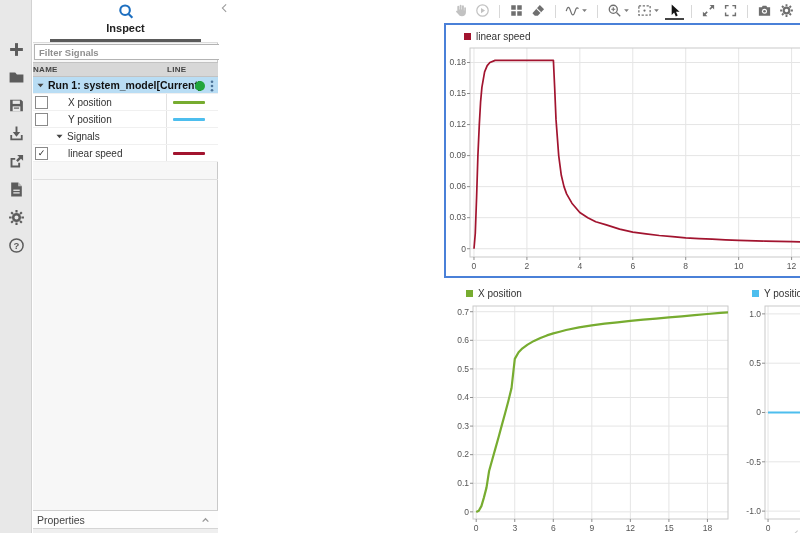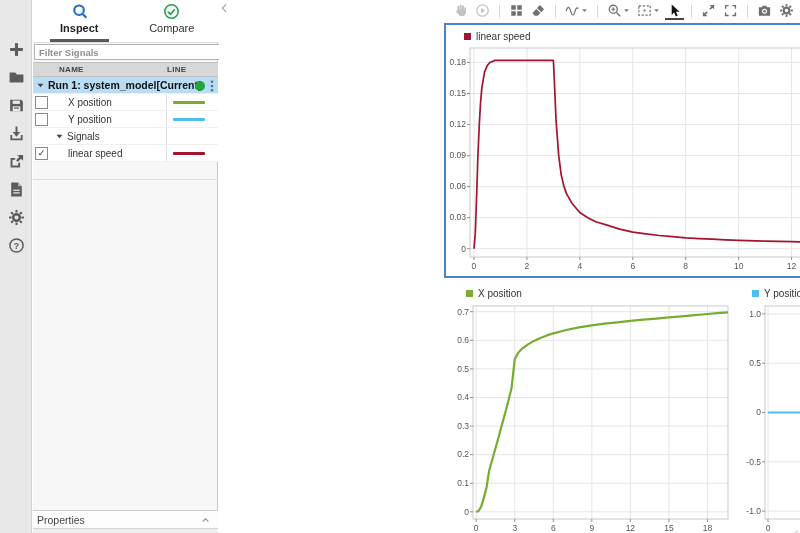--- a/index.html
+++ b/index.html
@@ -25,21 +25,21 @@
   .tab .icon svg{width:17px;height:17px;}
   .tab .tab-label{font-size:11px;color:#333;margin-top:2px;}
   .tab.active .tab-label{font-weight:bold;color:#222;}
   .tab.active::after{content:'';position:absolute;left:17px;right:17px;bottom:0;height:3px;background:#5a5a5a;}
   #filter-input{position:absolute;left:1px;top:44px;width:181px;height:14px;border:1px solid #b3b3b3;
         font-size:9.5px;padding:0 0 0 4px;color:#333;outline:none;font-family:"Liberation Sans",sans-serif;background:#fff;font-weight:bold;}
   #filter-input::placeholder{color:#8f8f8f;}
   #table-header{position:absolute;left:0;top:62px;width:185px;height:13px;background:#d7d7d7;
         border-top:1px solid #c2c2c2;border-bottom:1px solid #c2c2c2;font-size:8px;font-weight:bold;
         color:#444;letter-spacing:.3px;}
-  #table-header .col-name{position:absolute;left:26px;top:2px;}
+  #table-header .col-name{position:absolute;left:0;top:2px;}
   #table-header .col-line{position:absolute;left:134px;top:2px;}
   #signal-rows{position:absolute;left:0;top:77px;width:185px;background:#fff;}
   #col-divider{position:absolute;left:133px;top:0;bottom:0;width:1px;background:#e2e2e2;}
   .row{position:relative;height:17px;display:flex;align-items:center;font-size:10px;color:#333;
        border-bottom:1px solid #f0f0f0;cursor:pointer;box-sizing:border-box;}
   .row.run{padding-left:3px;font-size:10.5px;color:#111;}
   .row.group{padding-left:22px;}
   .row .tree-caret{color:#444;margin-right:3px;}
   .row .tree-caret svg{width:9px;height:9px;}
   .row.signal .lbl{margin-left:35px;}
@@ -167,29 +167,20 @@
     <div class="tab active">
       <span class="icon">
           <svg viewBox="0 0 16 16" fill="none" xmlns="http://www.w3.org/2000/svg">
             <g fill="none" stroke="#1d6fc0" stroke-width="2">
               <circle cx="7.6" cy="6.8" r="4.5"></circle>
               <path d="M10.9 10.3l3.6 3.6"></path>
             </g>
           </svg>
         </span>
       <span class="tab-label">Inspect</span>
-    </div>
-    <div class="tab">
-      <span class="icon">
-          <svg viewBox="0 0 16 16" fill="none" xmlns="http://www.w3.org/2000/svg">
-            <circle cx="8" cy="8" r="6.3" fill="none" stroke="#2aa04a" stroke-width="1.5"></circle>
-            <path d="M4.7 8.3l2.3 2.3 4.1-4.6" fill="none" stroke="#2aa04a" stroke-width="1.7"></path>
-          </svg>
-        </span>
-      <span class="tab-label">Compare</span>
     </div>
   </div>
   <input id="filter-input" type="text" placeholder="Filter Signals" style="">
   <div id="table-header">
     <span class="col-name">NAME</span>
     <span class="col-line">LINE</span>
   </div>
   <div id="signal-rows">
     <div id="col-divider"></div>
   <div class="row run" style="background: rgb(185, 221, 244);">

